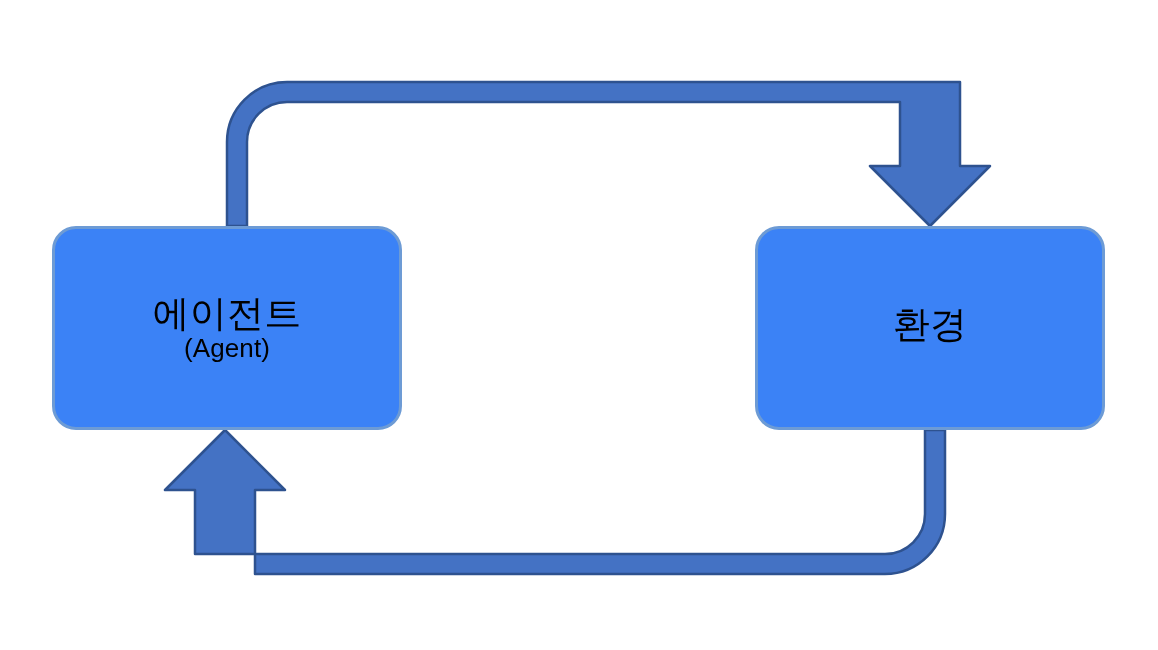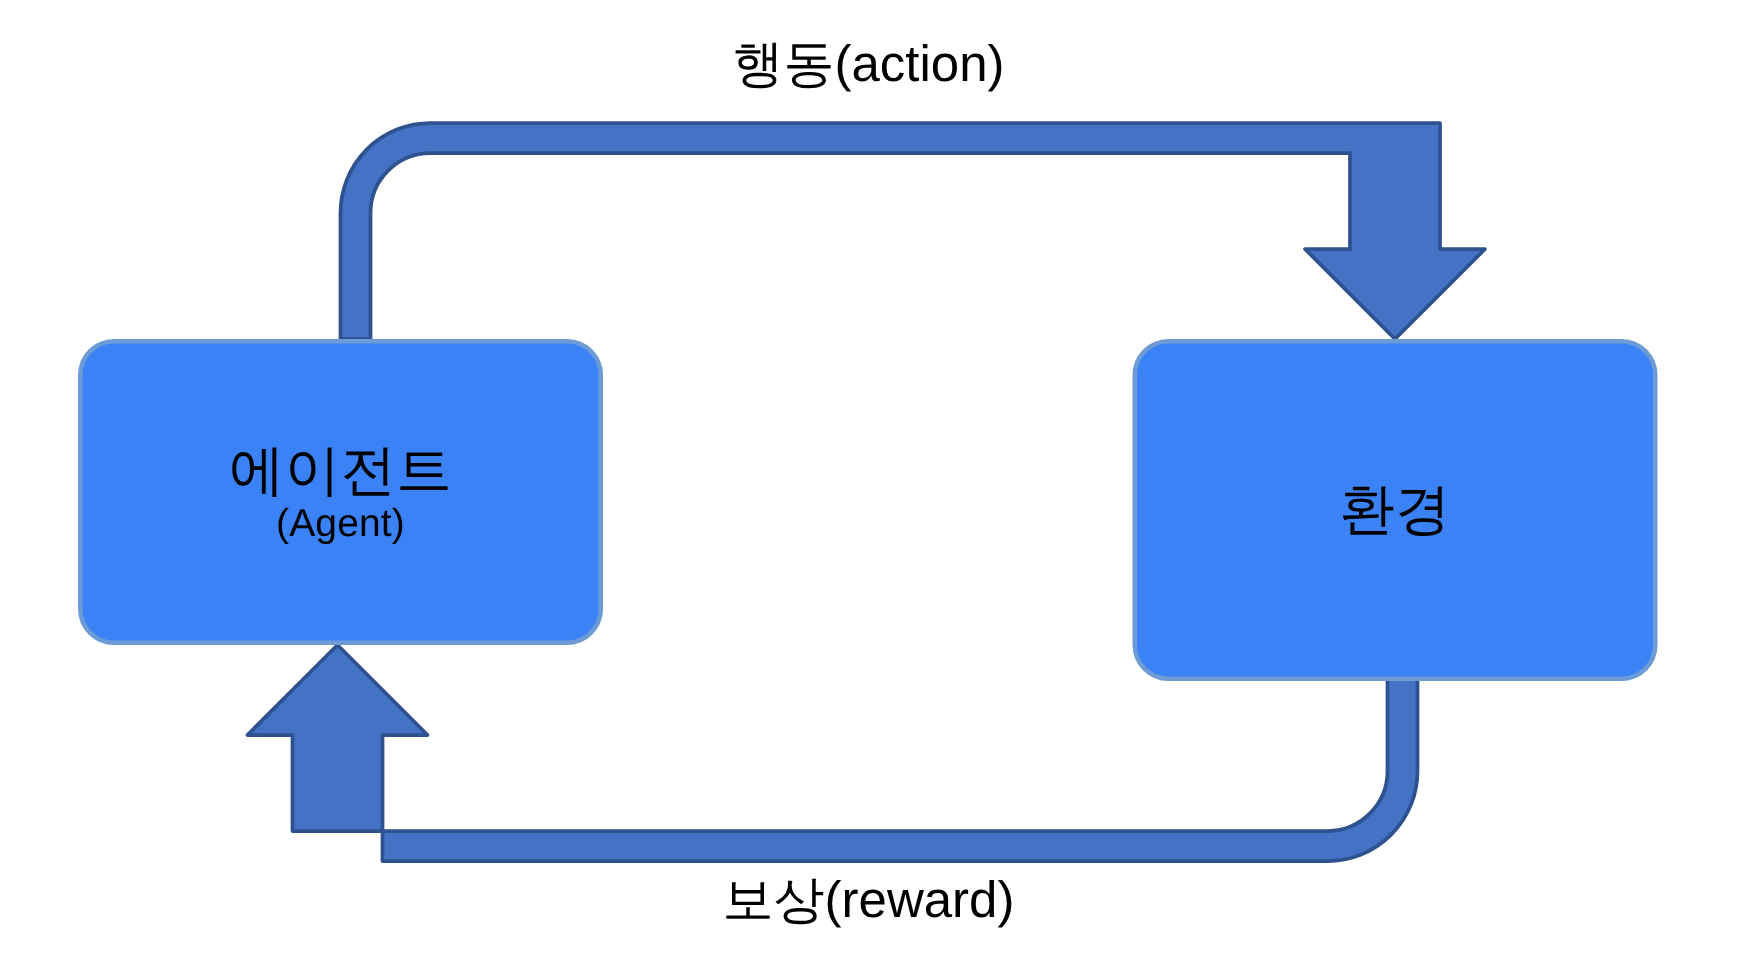--- a/index.html
+++ b/index.html
@@ -40,21 +40,22 @@
   #agent-box {
     left: 52px;
     top: 226px;
     width: 350px;
     height: 204px;
   }
   #environment-box {
     left: 755px;
     top: 226px;
     width: 350px;
-    height: 228px;
+    height: 204px;
+    font-family: Liberation Mono, monospace;
   }
   .node-title {
     font-size: 37px;
     line-height: 1.12;
     letter-spacing: 0.2px;
     white-space: nowrap;
   }
   .node-subtitle {
     font-size: 26px;
     line-height: 1.12;
@@ -128,16 +129,14 @@
 
   <div class="node-box" id="agent-box">
     <div class="node-title">에이전트</div>
     <div class="node-subtitle">(Agent)</div>
   </div>
 
   <div class="node-box" id="environment-box">
     <div class="node-title">환경</div>
   </div>
 
-  <div class="edge-label" id="action-label">행동(action)</div>
-  <div class="edge-label" id="reward-label">보상(reward)</div>
 
 </div>
 
 </body></html>

